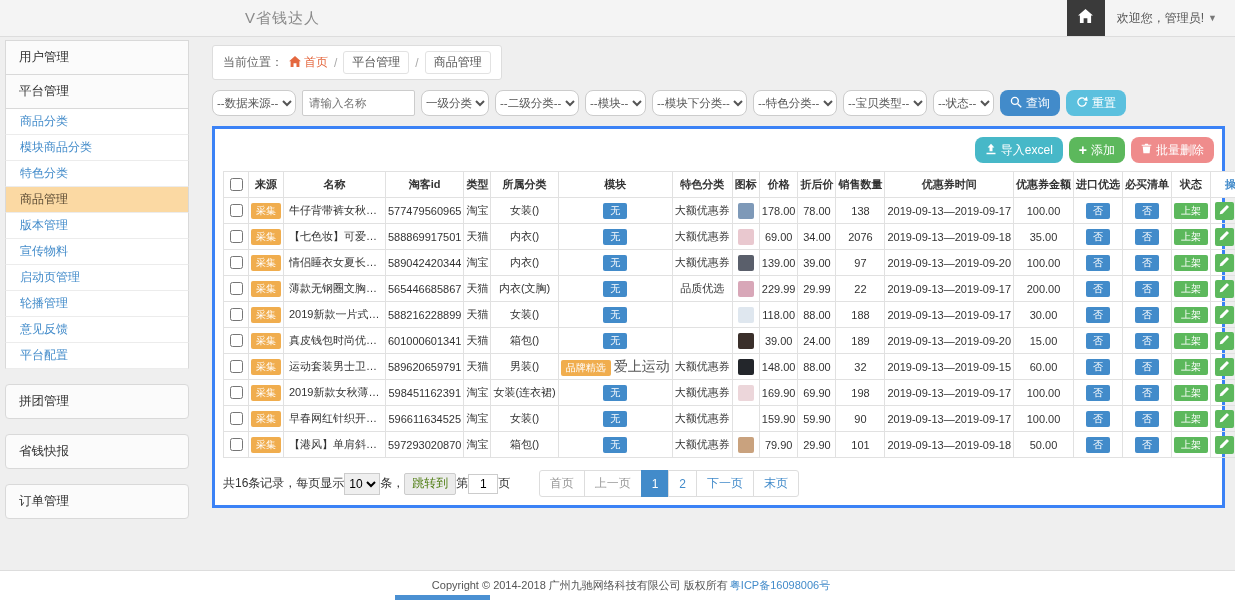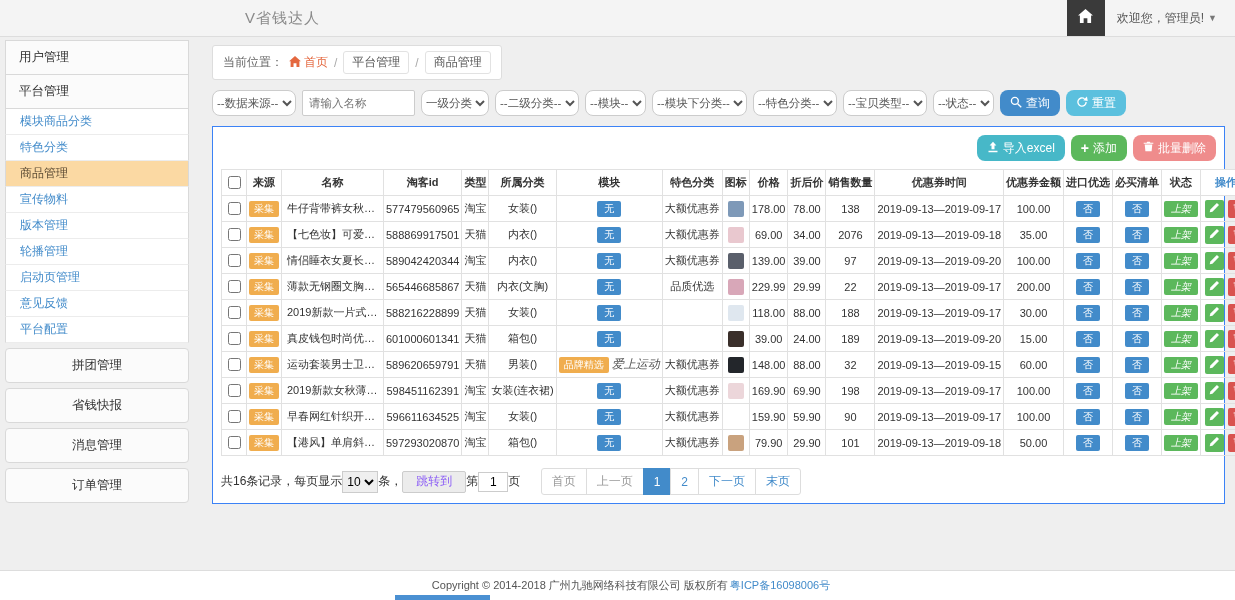--- a/index.html
+++ b/index.html
@@ -17,61 +17,61 @@
   .topbar{height:37px;background:#f4f4f4;border-bottom:1px solid #ddd;display:flex;align-items:center;gap:38px;}
   .app-title{margin-left:245px;font-size:15px;color:#8a8a8a;letter-spacing:1px;}
   .topbar-right{margin-left:auto;display:flex;align-items:center;height:100%;}
   .home-btn{width:38px;height:100%;background:#3a3a3a;display:flex;align-items:center;justify-content:center;cursor:pointer;}
   .welcome{padding:0 18px 0 12px;font-size:12px;color:#555;cursor:pointer;display:flex;align-items:center;gap:4px;}
   .caret{font-size:9px;color:#777;}
   
   .sidebar{position:absolute;top:37px;left:0;width:194px;bottom:30px;background:#efefef;overflow:hidden;padding:4px 5px 0 5px;}
   .sidebar-title{color:var(--blue);font-weight:bold;font-size:14px;padding:12px 8px 9px 8px;}
   .menu-top{background:#fbfbfb;border:1px solid #d9d9d9;padding:8px 13px;font-size:12.5px;color:#333;cursor:pointer;margin-top:-1px;}
-  .menu-top.gap{margin-top:5px;border-radius:4px;text-align:center;}
+  .menu-top.gap{margin-top:15px;border-radius:4px;}
   .menu-sub{background:#fff;border-left:1px solid #d9d9d9;border-right:1px solid #d9d9d9;border-bottom:1px solid #ececec;padding:4px 14px;font-size:12px;color:var(--blue);cursor:pointer;}
   .menu-sub.active{background:var(--active_menu);color:#5a4a33;}
   
   .main{margin-left:212px;padding:8px 10px 0 0;}
   .breadcrumb{display:inline-flex;align-items:center;gap:6px;background:#fff;border:1px solid #ddd;border-radius:3px;padding:5px 10px;font-size:12px;color:#666;}
   .bc-home{color:var(--bc_home);display:inline-flex;align-items:center;gap:3px;cursor:pointer;text-decoration:none;}
   .bc-sep{color:#aaa;}
   .bc-item{border:1px solid #e2e2e2;border-radius:3px;padding:2px 8px;color:#555;cursor:pointer;background:#fff;}
   .filter-bar{margin-top:10px;display:flex;align-items:center;gap:6px;flex-wrap:nowrap;}
   .filter-select{height:26px;border:1px solid #ccc;border-radius:8px;background:#fff;font-size:11.5px;color:#555;font-family:"Liberation Sans",sans-serif;}
   .filter-input{height:26px;width:113px;border:1px solid #ccc;border-radius:2px;padding:0 6px;font-size:11.5px;color:#555;font-family:"Liberation Sans",sans-serif;}
   .btn{height:26px;border:none;border-radius:8px;color:#fff;font-size:12px;padding:0 10px;display:inline-flex;align-items:center;gap:4px;cursor:pointer;font-family:"Liberation Sans",sans-serif;}
   .btn-primary{background:var(--blue);}
   .btn-info{background:var(--teal);}
   .btn-import{background:var(--cyan);}
   .btn-add{background:var(--green);}
   .btn-del{background:var(--red_light);}
   .plus{font-weight:bold;font-size:14px;line-height:1;}
   
-  .panel{margin-top:10px;background:#fff;border:1px solid #3b82f6;padding:8px;}
+  .panel{margin-top:10px;background:#fff;border:3px solid #3b82f6;padding:8px;}
   .toolbar{display:flex;justify-content:flex-end;gap:6px;margin-bottom:8px;}
   table{width:100%;border-collapse:collapse;font-size:11px;color:#333;}
   th,td{border:1px solid #e1e1e1;padding:3px 2px;text-align:center;white-space:nowrap;height:23px;}
   th{font-weight:bold;background:#fff;}
   th.op-head{color:var(--blue);}
   td.name{text-align:left;max-width:102px;overflow:hidden;text-overflow:ellipsis;padding-left:5px;}
-  td.module-cell .extra{font-size:12px;color:#555;font-style:italic;}
+  td.module-cell .extra{font-size:14px;color:#555;}
   .badge{display:inline-block;color:#fff;border-radius:2px;font-size:10px;padding:2px 5px;line-height:1.2;}
   .badge-orange{background:var(--orange);}
   .badge-blue{background:var(--blue);cursor:pointer;padding:2px 7px;}
-  .badge-green{background:var(--green);cursor:pointer;padding:2px 7px;font-style:italic;}
+  .badge-green{background:var(--green);cursor:pointer;padding:2px 7px;}
   .thumb{display:inline-block;width:16px;height:16px;border-radius:2px;vertical-align:middle;cursor:pointer;}
   .op-btn{width:19px;height:18px;border:none;border-radius:2px;display:inline-flex;align-items:center;justify-content:center;cursor:pointer;padding:0;margin:0 2px;}
   .op-edit{background:var(--green);}
   .op-del{background:var(--red);}
   
   .table-footer{display:flex;justify-content:space-between;align-items:center;margin-top:12px;font-size:12px;color:#333;}
   .records{display:flex;align-items:center;}
   .per-page{height:22px;border:1px solid #ccc;font-size:12px;font-family:"Liberation Sans",sans-serif;}
-  .jump-btn{height:22px;border:1px solid #ccc;background:#ececec;border-radius:2px;font-size:12px;padding:0 13px;cursor:pointer;font-family:"Liberation Sans",sans-serif;color:#8b5cf6;}
+  .jump-btn{height:22px;border:1px solid #ccc;background:#ececec;border-radius:2px;font-size:12px;padding:0 7px;cursor:pointer;font-family:"Liberation Sans",sans-serif;color:#4d7c0f;}
   .jump-input{width:30px;height:20px;border:1px solid #ccc;text-align:center;font-size:12px;}
   .pagination{display:flex;margin-right:415px;}
   .page-btn{border:1px solid #ddd;background:#fff;color:var(--blue);padding:4px 10px;font-size:12px;margin-left:-1px;cursor:pointer;font-family:"Liberation Sans",sans-serif;}
   .page-btn:first-child{border-radius:3px 0 0 3px;}
   .page-btn:last-child{border-radius:0 3px 3px 0;}
   .page-btn.disabled{color:#999;}
   .page-btn.active{background:var(--blue);border-color:var(--blue);color:#fff;}
   
   .footer{position:absolute;left:0;right:0;bottom:0;height:30px;background:#fff;border-top:1px solid #ddd;display:flex;align-items:center;justify-content:center;font-size:11px;color:#555;gap:2px;padding-left:27px;}
   .footer a{color:var(--blue);text-decoration:none;cursor:pointer;}
@@ -92,32 +92,32 @@
       <span>欢迎您，管理员!</span>
       <span class="caret">▼</span>
     </div>
   </div>
 </div>
 
 <div class="sidebar">
   <div class="menu">
       <div class="menu-top">用户管理</div>
       <div class="menu-top">平台管理</div>
+      <div class="menu-sub">商品分类</div>
       <div class="menu-sub">模块商品分类</div>
       <div class="menu-sub">特色分类</div>
       <div class="menu-sub active">商品管理</div>
+      <div class="menu-sub">版本管理</div>
       <div class="menu-sub">宣传物料</div>
-      <div class="menu-sub">版本管理</div>
+      <div class="menu-sub">启动页管理</div>
       <div class="menu-sub">轮播管理</div>
-      <div class="menu-sub">启动页管理</div>
       <div class="menu-sub">意见反馈</div>
       <div class="menu-sub">平台配置</div>
       <div class="menu-top gap">拼团管理</div>
       <div class="menu-top gap">省钱快报</div>
-      <div class="menu-top gap">消息管理</div>
       <div class="menu-top gap">订单管理</div>
     </div>
 </div>
 
 <div class="main">
 
   <div class="breadcrumb">
     <span>当前位置：</span>
     <a class="bc-home">
       <span><svg width="12" height="11" viewBox="0 0 16 15">

